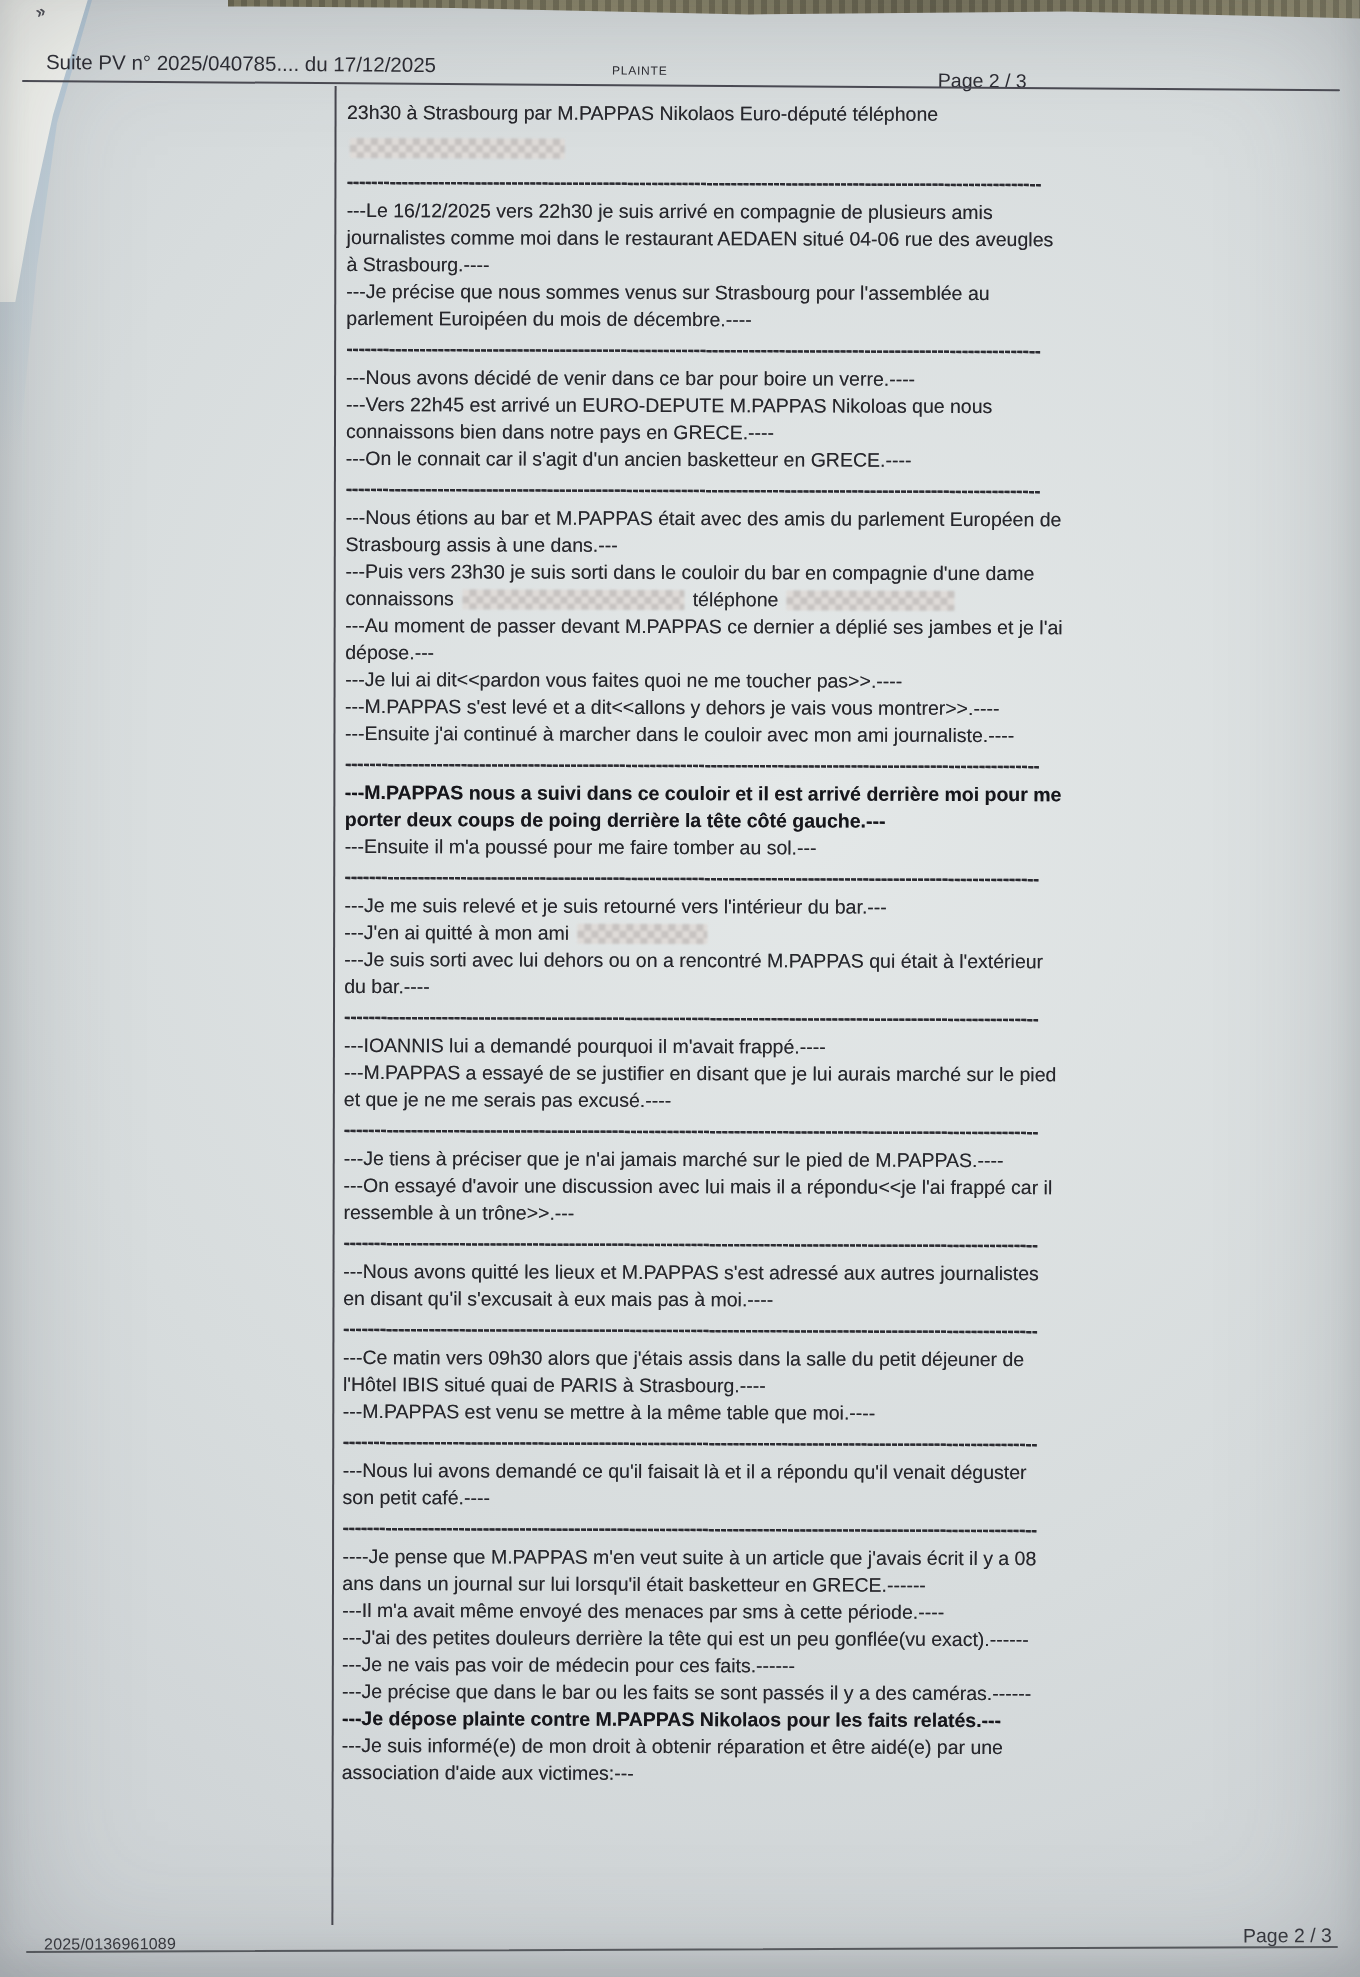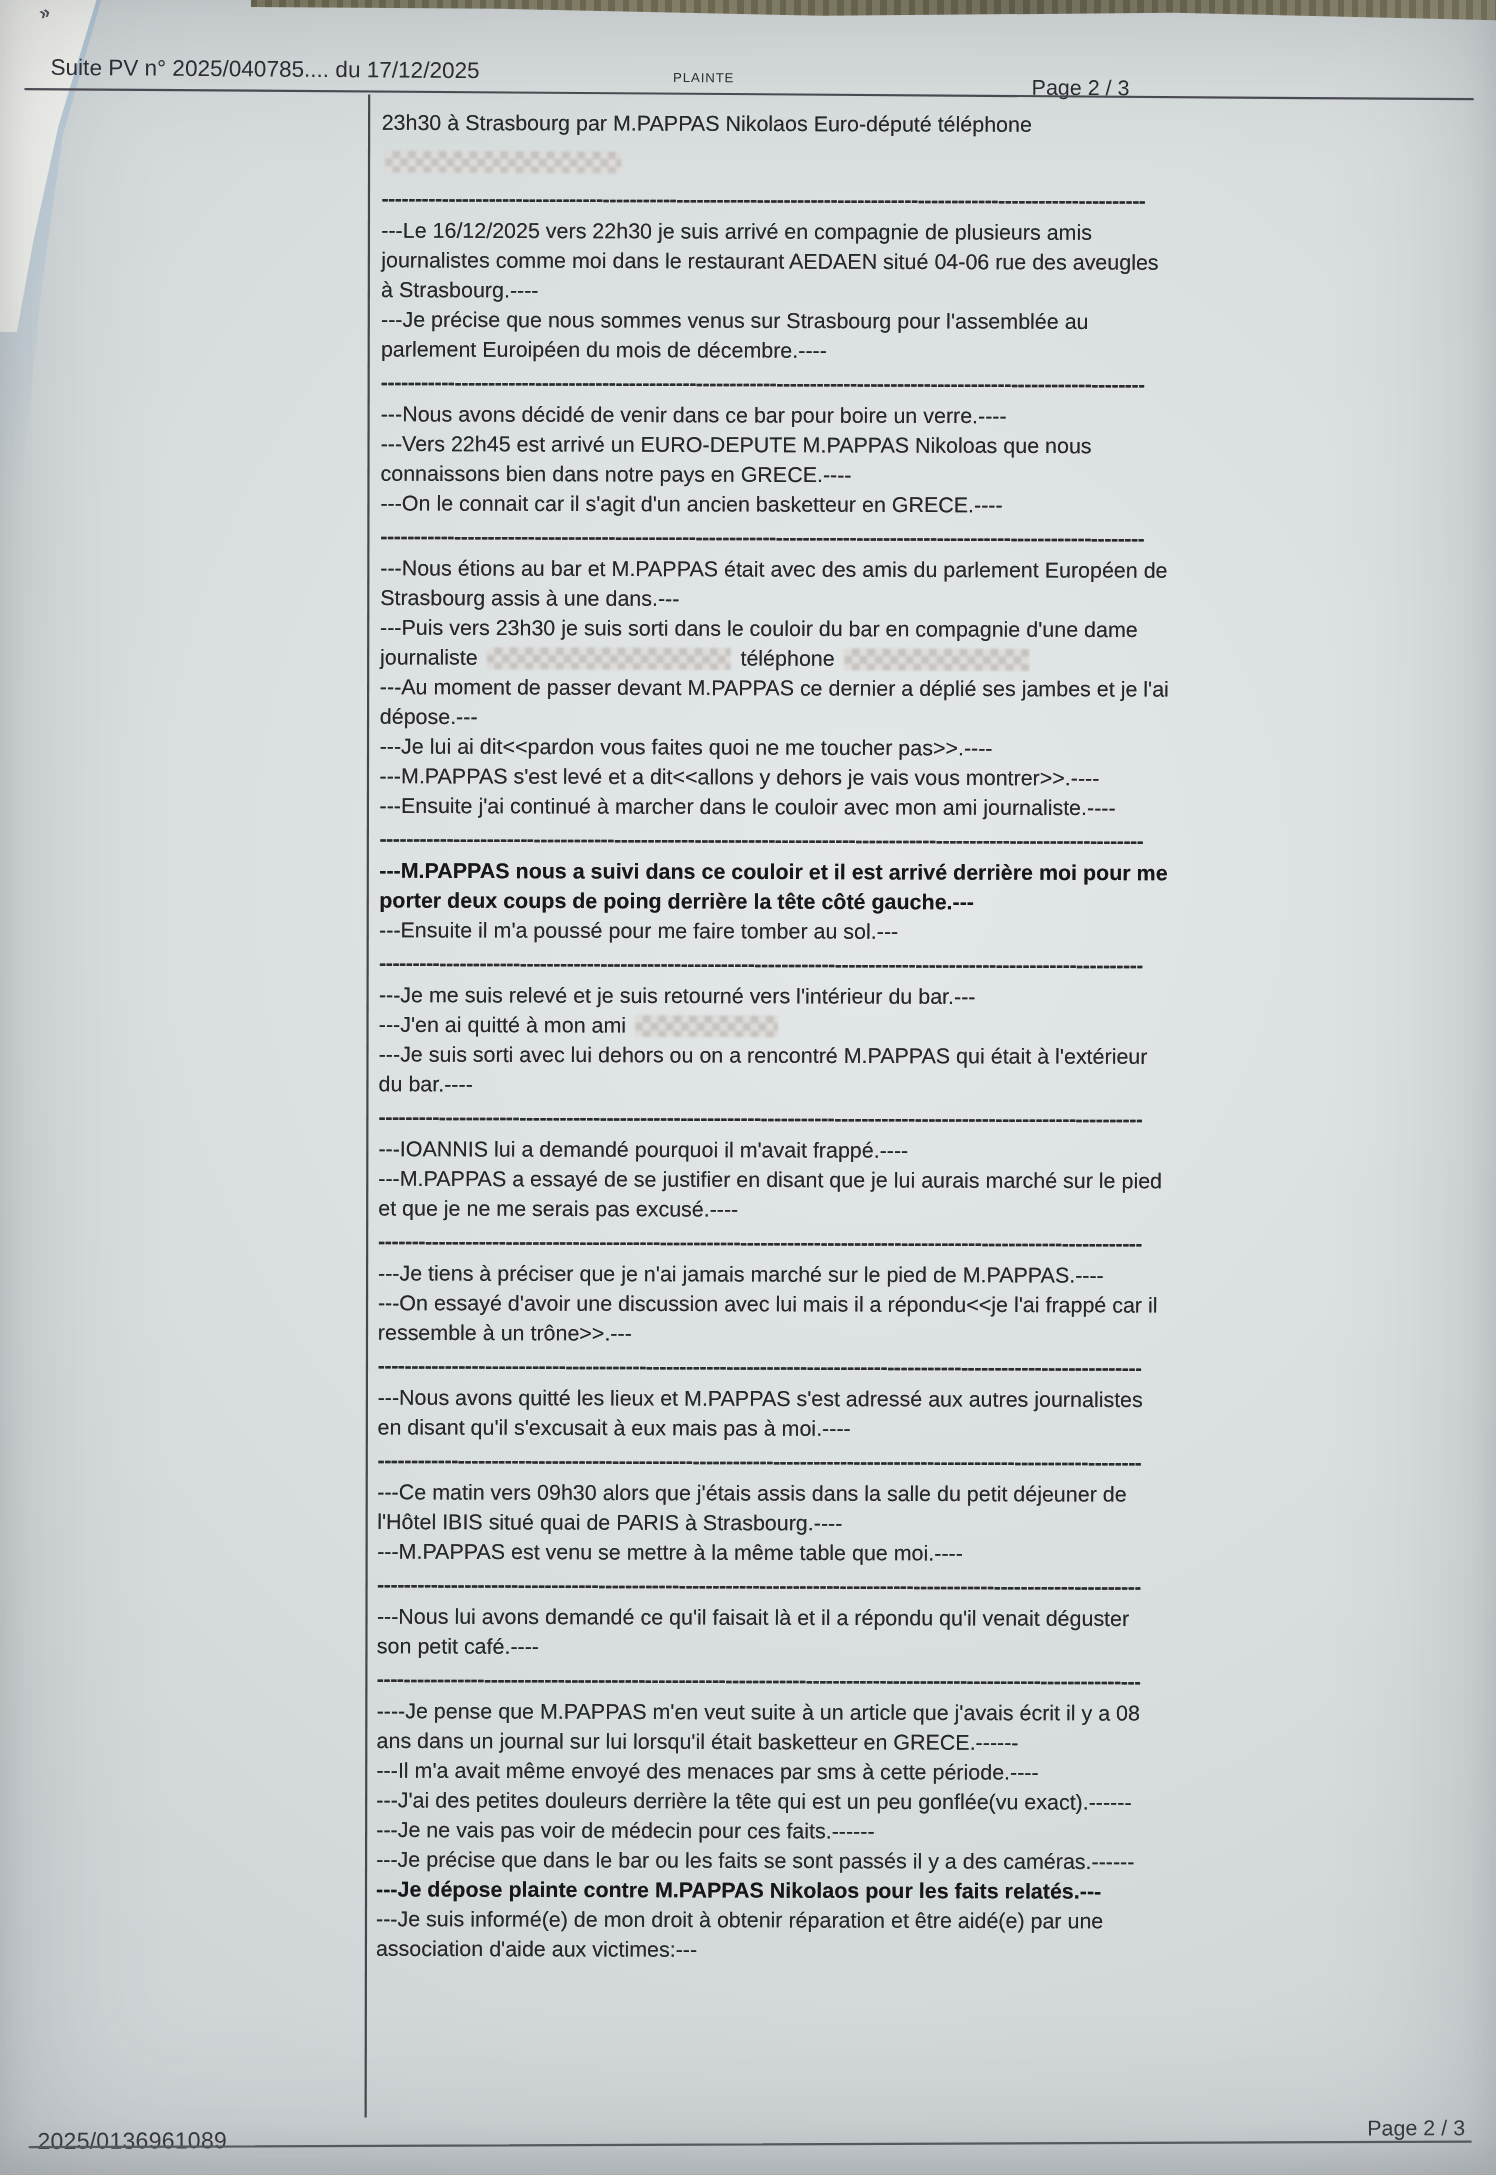--- a/index.html
+++ b/index.html
@@ -70,21 +70,21 @@
   }
   .line.blur-line{margin:8px 0 7px 0;}
   .redacted{
     display:inline-block;height:20px;vertical-align:-4px;margin:0 3px;border-radius:1px;
     background:repeating-conic-gradient(#c7c3c1 0% 25%, #dfdbd8 0% 50%);
     background-size:14px 14px;
     filter:blur(0.8px);
   }
   
   .footer{position:absolute;left:0;top:0;width:100%;transform:rotate(-0.25deg);transform-origin:1330px 1940px;color:#33343a;}
-  .footer .f-left{position:absolute;left:34px;top:1930px;font-size:21px;letter-spacing:0.2px;}
+  .footer .f-left{position:absolute;left:44px;top:1930px;font-size:16px;letter-spacing:0.2px;}
   .footer .f-right{position:absolute;left:1243px;top:1924px;font-size:19.5px;}
   .footer-rule{
     position:absolute;left:26px;top:1951px;width:1312px;height:2px;background:#56595d;
     transform:rotate(-0.22deg);transform-origin:left center;border-radius:2px;
   }
 </style>
 </head>
 <body>
 
 <div class="paper">
@@ -113,21 +113,21 @@
       <div class="line"><span>parlement Euroipéen du mois de décembre.----</span></div>
       <div class="line sep">------------------------------------------------------------------------------------------------------------------------</div>
       <div class="line"><span>---Nous avons décidé de venir dans ce bar pour boire un verre.----</span></div>
       <div class="line"><span>---Vers 22h45 est arrivé un EURO-DEPUTE M.PAPPAS Nikoloas que nous</span></div>
       <div class="line"><span>connaissons bien dans notre pays en GRECE.----</span></div>
       <div class="line"><span>---On le connait car il s'agit d'un ancien basketteur en GRECE.----</span></div>
       <div class="line sep">------------------------------------------------------------------------------------------------------------------------</div>
       <div class="line"><span>---Nous étions au bar et M.PAPPAS était avec des amis du parlement Européen de</span></div>
       <div class="line"><span>Strasbourg assis à une dans.---</span></div>
       <div class="line"><span>---Puis vers 23h30 je suis sorti dans le couloir du bar en compagnie d'une dame</span></div>
-      <div class="line"><span>journaliste </span><span class="redacted" style="width: 222px;"></span><span> téléphone </span><span class="redacted" style="width: 168px;"></span></div>
+      <div class="line"><span>connaissons </span><span class="redacted" style="width: 222px;"></span><span> téléphone </span><span class="redacted" style="width: 168px;"></span></div>
       <div class="line"><span>---Au moment de passer devant M.PAPPAS ce dernier a déplié ses jambes et je l'ai</span></div>
       <div class="line"><span>dépose.---</span></div>
       <div class="line"><span>---Je lui ai dit&lt;&lt;pardon vous faites quoi ne me toucher pas&gt;&gt;.----</span></div>
       <div class="line"><span>---M.PAPPAS s'est levé et a dit&lt;&lt;allons y dehors je vais vous montrer&gt;&gt;.----</span></div>
       <div class="line"><span>---Ensuite j'ai continué à marcher dans le couloir avec mon ami journaliste.----</span></div>
       <div class="line sep">------------------------------------------------------------------------------------------------------------------------</div>
       <div class="line bold"><span>---M.PAPPAS nous a suivi dans ce couloir et il est arrivé derrière moi pour me</span></div>
       <div class="line bold"><span>porter deux coups de poing derrière la tête côté gauche.---</span></div>
       <div class="line"><span>---Ensuite il m'a poussé pour me faire tomber au sol.---</span></div>
       <div class="line sep">------------------------------------------------------------------------------------------------------------------------</div>

